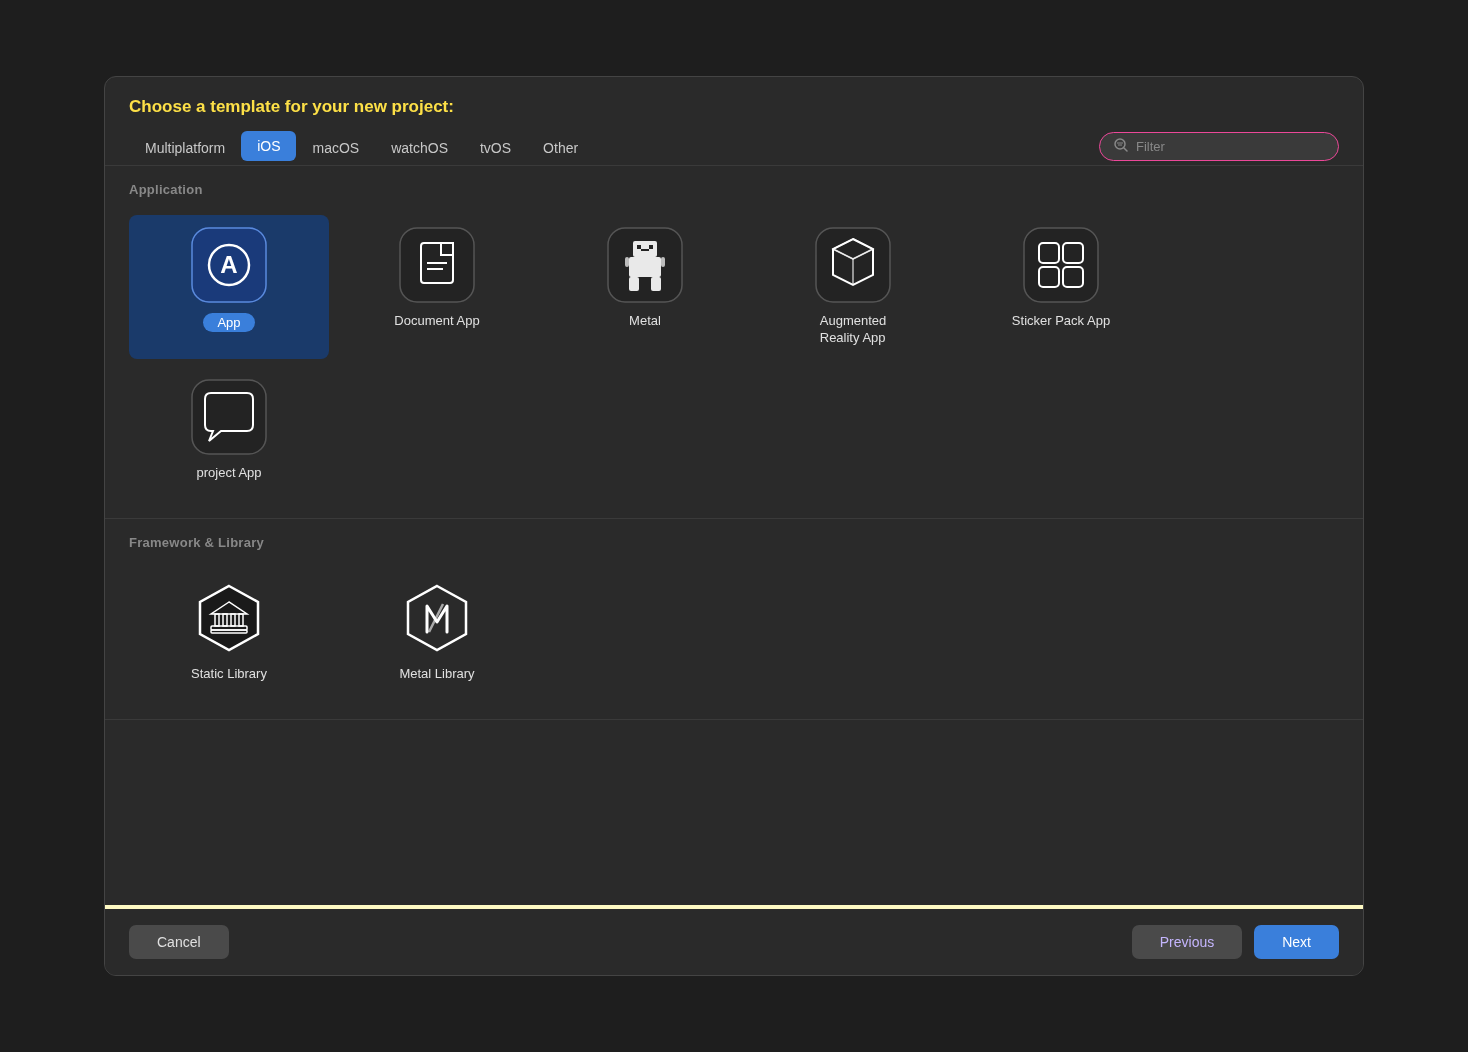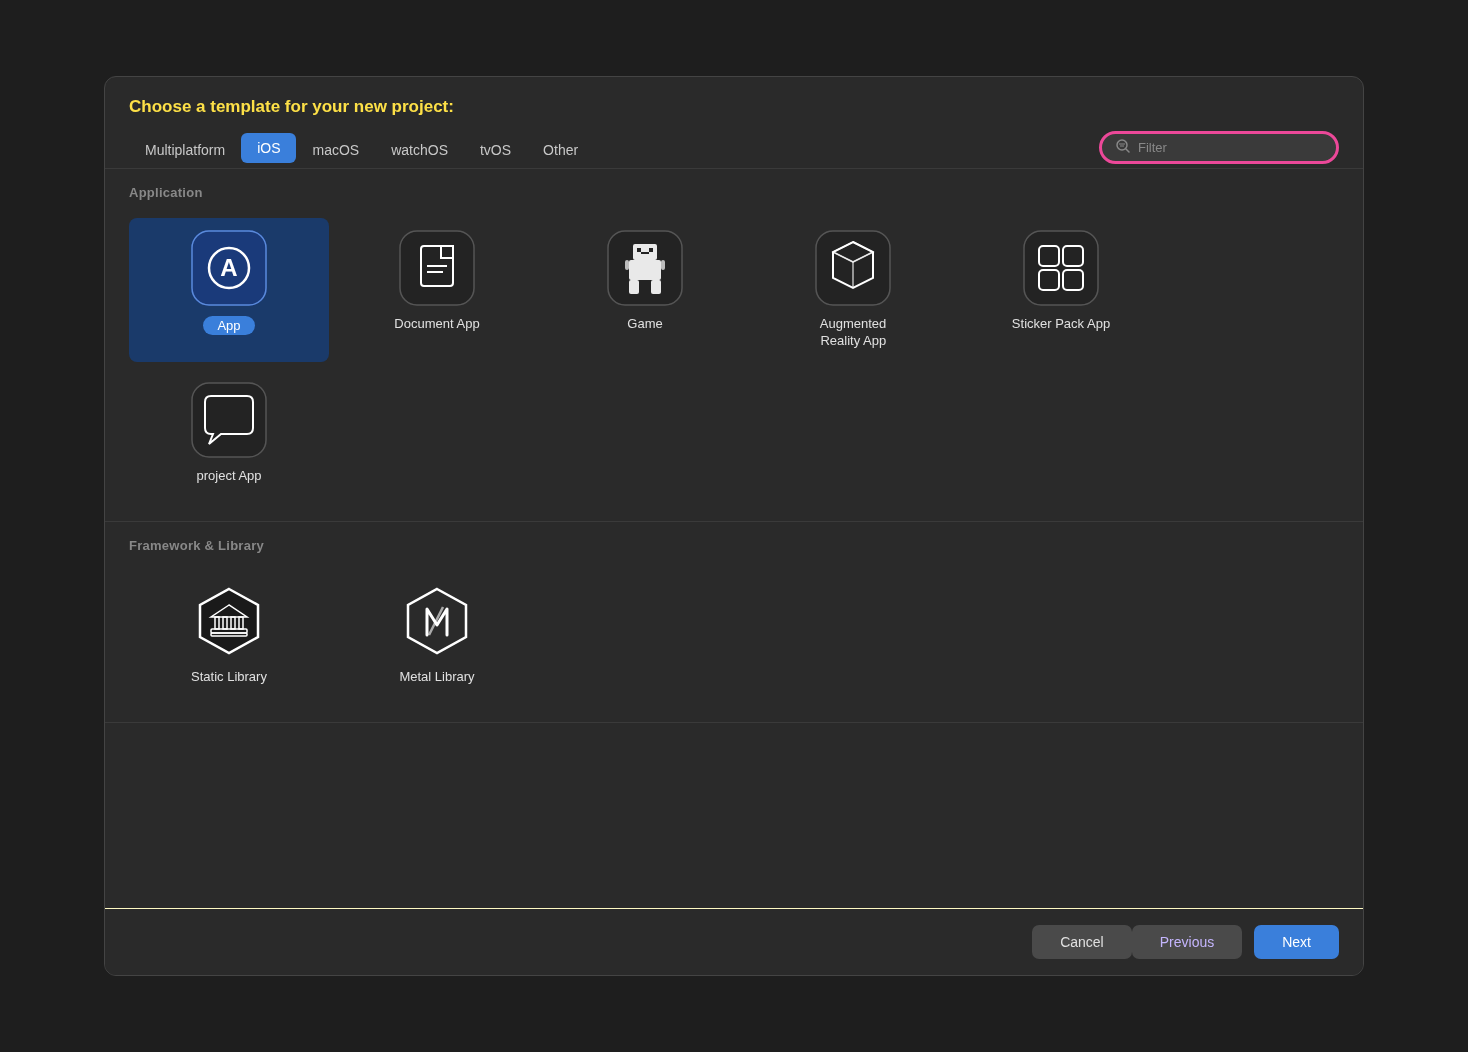--- a/index.html
+++ b/index.html
@@ -52,21 +52,21 @@
       text-align: center;
     }
     .tab-spacer { flex: 1; }
     .filter-box {
       display: flex;
       align-items: center;
       background: #3a3a3a;
       border-radius: 20px;
       padding: 5px 14px;
       gap: 8px;
-      border: 3px solid #ec4899;
+      border: 1px solid #ec4899;
       margin-bottom: 4px;
       width: 240px;
     }
     .filter-icon {
       color: #888;
       font-size: 13px;
     }
     .filter-input {
       background: transparent;
       border: none;
@@ -117,36 +117,36 @@
       align-items: center;
       justify-content: center;
     }
     .template-icon svg {
       width: 76px;
       height: 76px;
     }
     .template-label {
       color: #e0e0e0;
       font-size: 13px;
-      text-align: right;
+      text-align: left;
       line-height: 1.3;
     }
     .template-item.selected .template-label-badge {
       background: #3a7fdb;
       color: #fff;
       padding: 2px 14px;
       border-radius: 10px;
       font-size: 13px;
     }
     .dialog-footer {
       display: flex;
       align-items: center;
-      justify-content: flex-end;
+      justify-content: space-between;
       padding: 16px 24px;
-      border-top: 1px solid #fef9c3;
+      border-top: 4px solid #fef9c3;
       background: #2a2a2a;
     }
     .btn {
       padding: 9px 28px;
       border-radius: 7px;
       font-size: 14px;
       cursor: pointer;
       border: none;
       outline: none;
     }
@@ -238,21 +238,21 @@
               <rect x="30" y="18" width="4" height="4" fill="#232323"></rect>
               <rect x="42" y="18" width="4" height="4" fill="#232323"></rect>
               <rect x="34" y="22" width="8" height="2" fill="#232323"></rect>
               <rect x="22" y="30" width="32" height="20" rx="2" fill="white" opacity="0.9"></rect>
               <rect x="22" y="50" width="10" height="14" rx="2" fill="white" opacity="0.9"></rect>
               <rect x="44" y="50" width="10" height="14" rx="2" fill="white" opacity="0.9"></rect>
               <rect x="18" y="30" width="4" height="10" rx="2" fill="white" opacity="0.7"></rect>
               <rect x="54" y="30" width="4" height="10" rx="2" fill="white" opacity="0.7"></rect>
             </svg>
           </div>
-          <span class="template-label">Game</span>
+          <span class="template-label">Metal</span>
         </div>
 
         <div class="template-item">
           <div class="template-icon">
             <svg viewBox="0 0 76 76" fill="none" xmlns="http://www.w3.org/2000/svg">
               <rect x="1" y="1" width="74" height="74" rx="17" stroke="#555" stroke-width="1.5" fill="#232323"></rect>
 
               <polygon points="38,12 58,22 58,48 38,58 18,48 18,22" stroke="white" stroke-width="2" fill="none"></polygon>
               <polygon points="38,12 58,22 38,32 18,22" stroke="white" stroke-width="1.5" fill="none" opacity="0.7"></polygon>
               <line x1="38" y1="32" x2="38" y2="58" stroke="white" stroke-width="1.5" opacity="0.7"></line>

